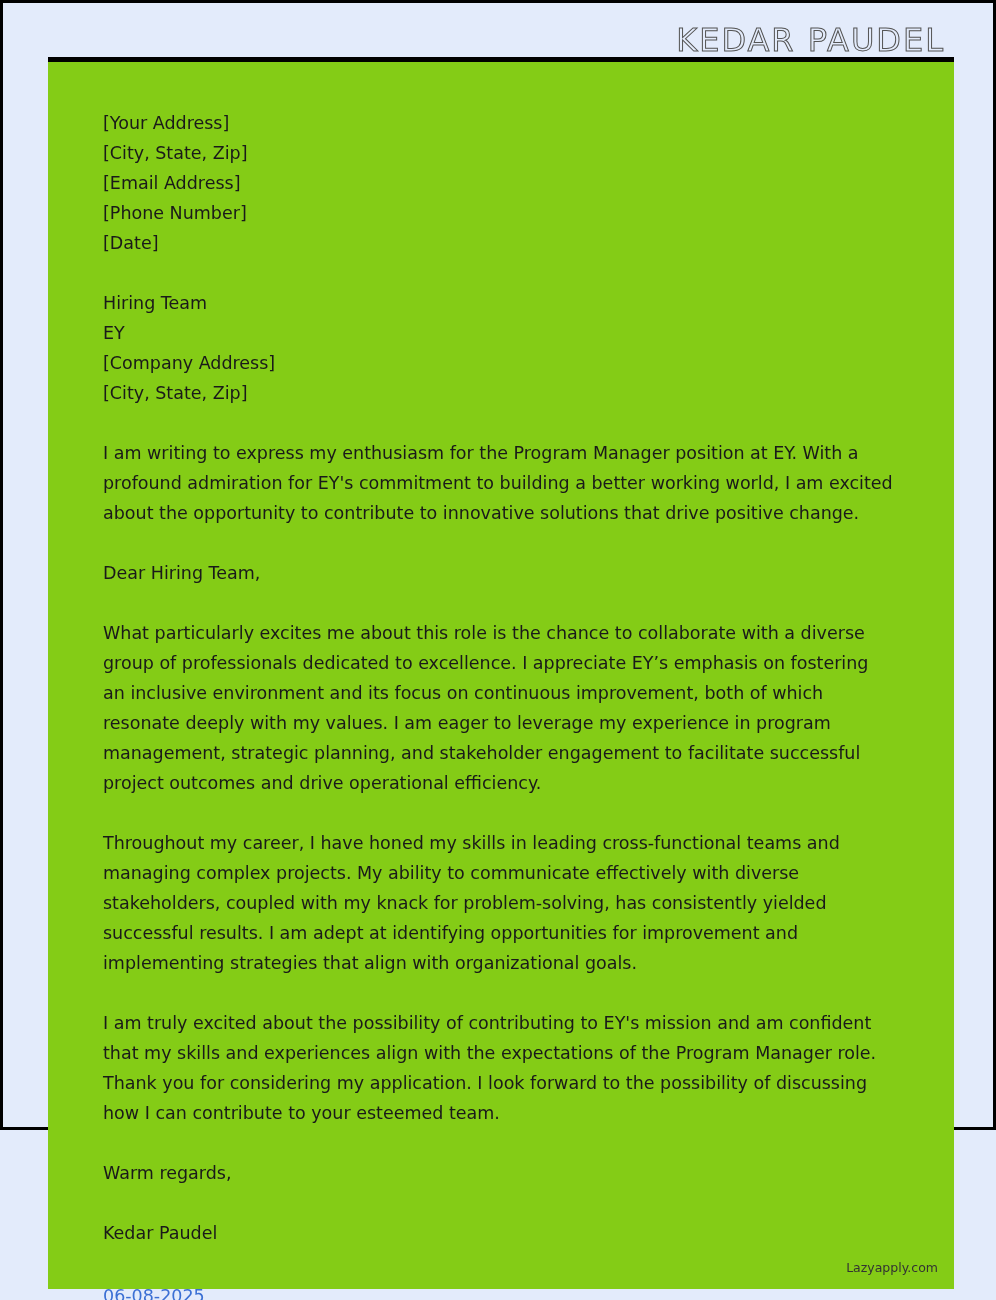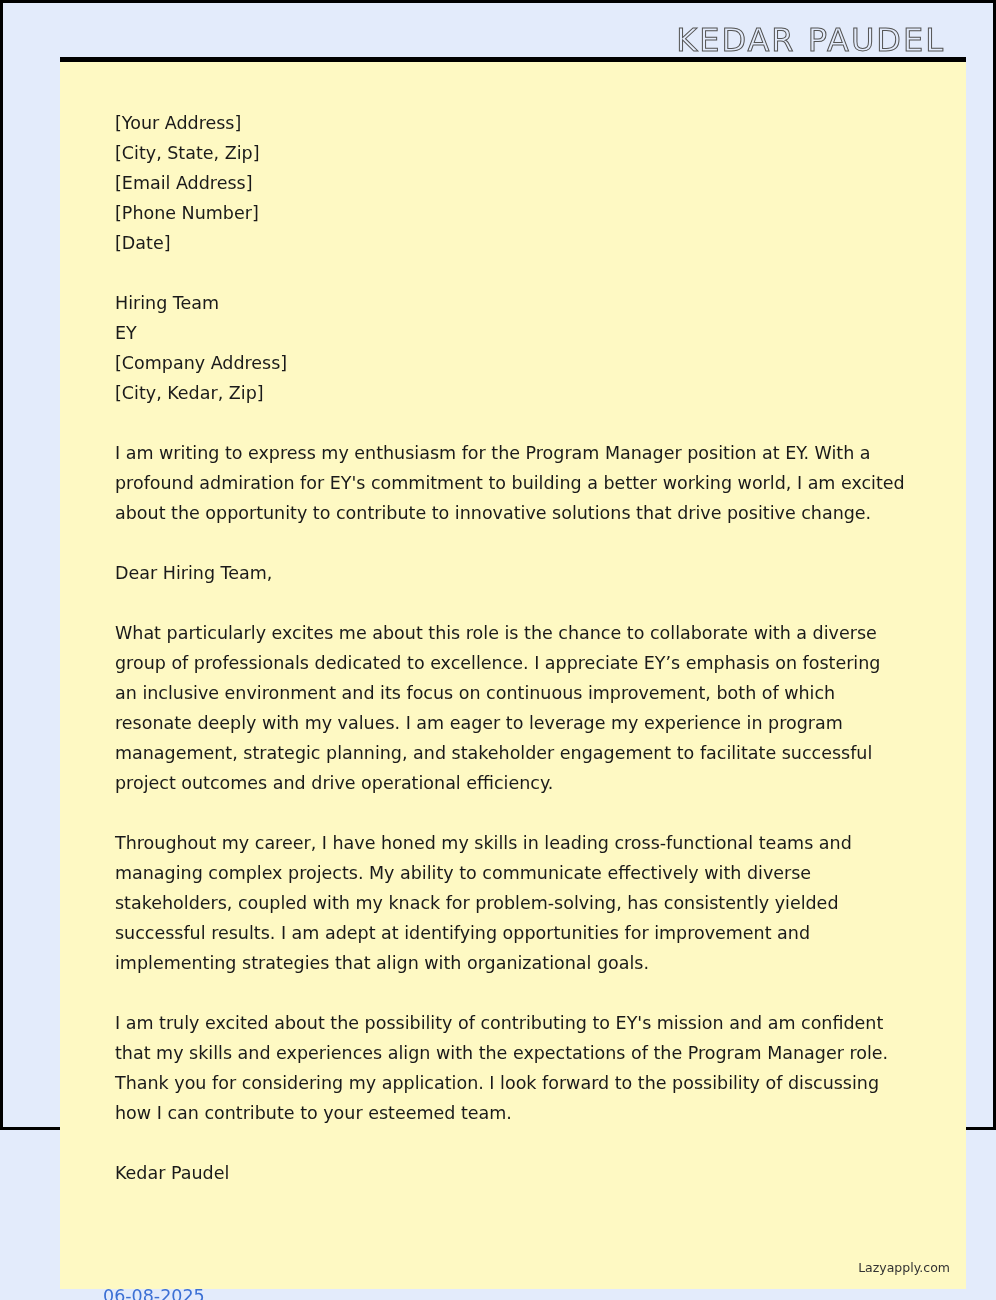--- a/index.html
+++ b/index.html
@@ -32,25 +32,24 @@
     color: #e3ebfb;
     -webkit-text-stroke: 1px #555;
     text-shadow: 0 0 0 #888;
   }
   .sheet {
     position: absolute;
     left: 45px;
     top: 54px;
     width: 906px;
     height: 1232px;
-    background: #fef9c3;
+    background: #84cc16;
     border-top: 5px solid #000;
     box-sizing: border-box;
     overflow: hidden;
-    margin-left: 12px;
   }
   .letter {
     position: absolute;
     left: 55px;
     top: 46px;
     width: 790px;
     font-size: 17.5px;
     line-height: 30px;
     color: #1a1a1a;
   }
@@ -97,29 +96,30 @@
 
       <div class="block">[Your Address]
 [City, State, Zip]
 [Email Address]
 [Phone Number]
 [Date]</div>
 
       <div class="block">Hiring Team
 EY
 [Company Address]
-[City, Kedar, Zip]</div>
+[City, State, Zip]</div>
 
       <div class="para">I am writing to express my enthusiasm for the Program Manager position at EY. With a profound admiration for EY's commitment to building a better working world, I am excited about the opportunity to contribute to innovative solutions that drive positive change.</div>
 
       <div class="para">Dear Hiring Team,</div>
       <div class="para">What particularly excites me about this role is the chance to collaborate with a diverse group of professionals dedicated to excellence. I appreciate EY’s emphasis on fostering an inclusive environment and its focus on continuous improvement, both of which resonate deeply with my values. I am eager to leverage my experience in program management, strategic planning, and stakeholder engagement to facilitate successful project outcomes and drive operational efficiency.</div>
       <div class="para">Throughout my career, I have honed my skills in leading cross-functional teams and managing complex projects. My ability to communicate effectively with diverse stakeholders, coupled with my knack for problem-solving, has consistently yielded successful results. I am adept at identifying opportunities for improvement and implementing strategies that align with organizational goals.</div>
       <div class="para">I am truly excited about the possibility of contributing to EY's mission and am confident that my skills and experiences align with the expectations of the Program Manager role. Thank you for considering my application. I look forward to the possibility of discussing how I can contribute to your esteemed team.</div>
 
+      <div class="signoff">Warm regards,</div>
       <div class="signature">Kedar Paudel</div>
     </div>
 
     <div class="watermark">Lazyapply.com</div>
   </div>
 
   <div class="date">06-08-2025</div>
 
 </div>
 

